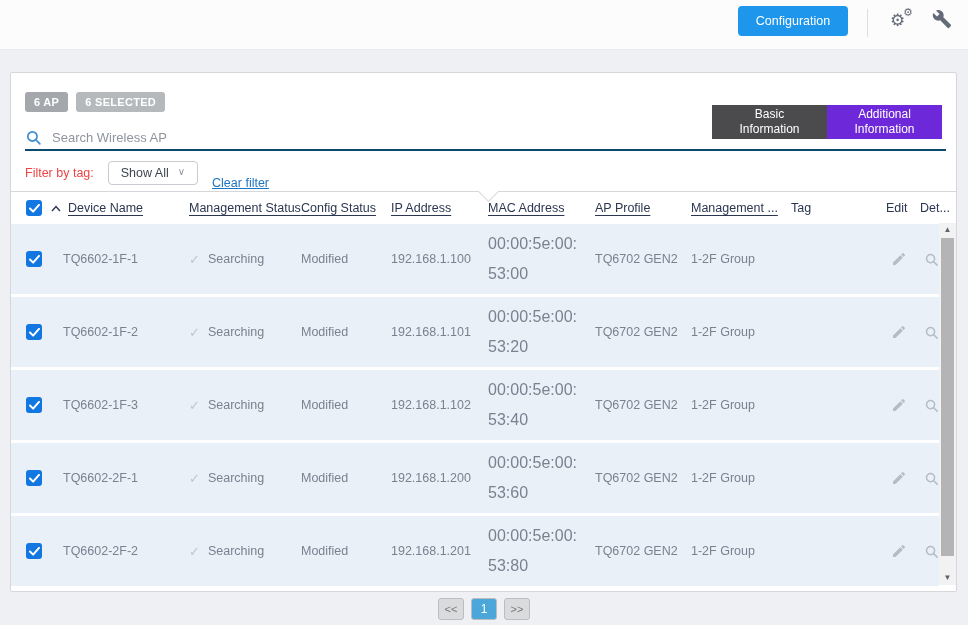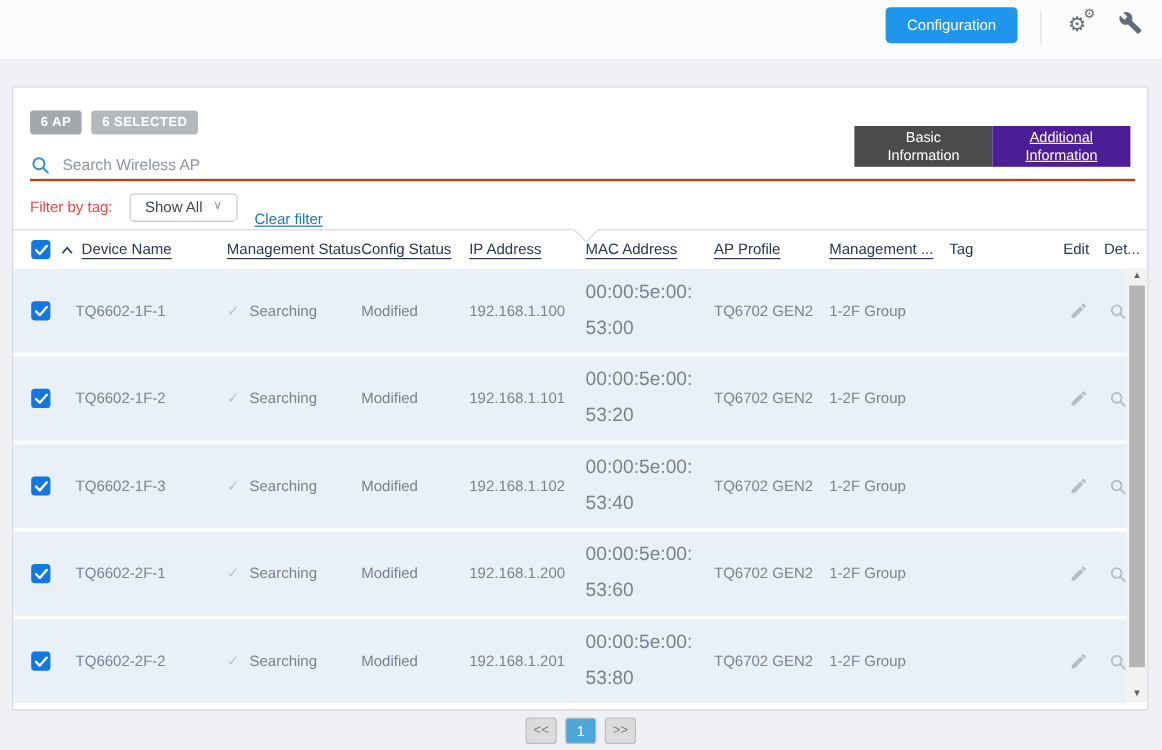--- a/index.html
+++ b/index.html
@@ -26,23 +26,23 @@
     background:#fff; border:1px solid #d5d7da; border-radius:2px; }
   .badges { position:absolute; top:19px; left:14px; display:flex; gap:8px; }
   .badge { color:#fff; font-size:11px; font-weight:bold; letter-spacing:.3px;
     padding:4px 9px; border-radius:3px; }
   .badge-ap { background:#a4a7ab; }
   .badge-selected { background:#b6b9bc; }
   .tabs { position:absolute; top:16px; right:14px; display:flex;margin-top:16px; }
   .tab { width:115px; height:34px; display:flex; align-items:center; justify-content:center;
     text-align:center; color:#fff; font-size:12px; line-height:1.25; padding:0 18px; cursor:pointer; }
   .tab-active { background:#4b4b4d; }
-  .tab-inactive { background:#4c1d95;text-decoration:underline; }
+  .tab-inactive { background:#6d28d9; }
   .searchbar { position:absolute; top:52px; left:14px; right:10px; height:26px;
-    border-bottom:2px solid #c2410c; display:flex; align-items:center; gap:10px; }
+    border-bottom:2px solid #0c4a6e; display:flex; align-items:center; gap:10px; }
   .search-input { border:none; outline:none; flex:1; font-size:13px; font-family:inherit;
     color:#3f4650; background:transparent; }
   .search-input::placeholder { color:#8e959e; }
   .filterbar { position:absolute; top:88px; left:14px; height:24px;
     display:flex; align-items:center; gap:14px; font-size:12.5px; }
   .filter-label { color:#ef4444; }
   .dropdown { display:flex; align-items:flex-start; gap:9px; background:#fff;
     border:1px solid #c9cbce; border-radius:4px; padding:4px 12px; cursor:pointer;
     font-size:12.5px; color:#3f4650; }
   .dropdown .caret { color:#8e959e; font-size:10px; }

